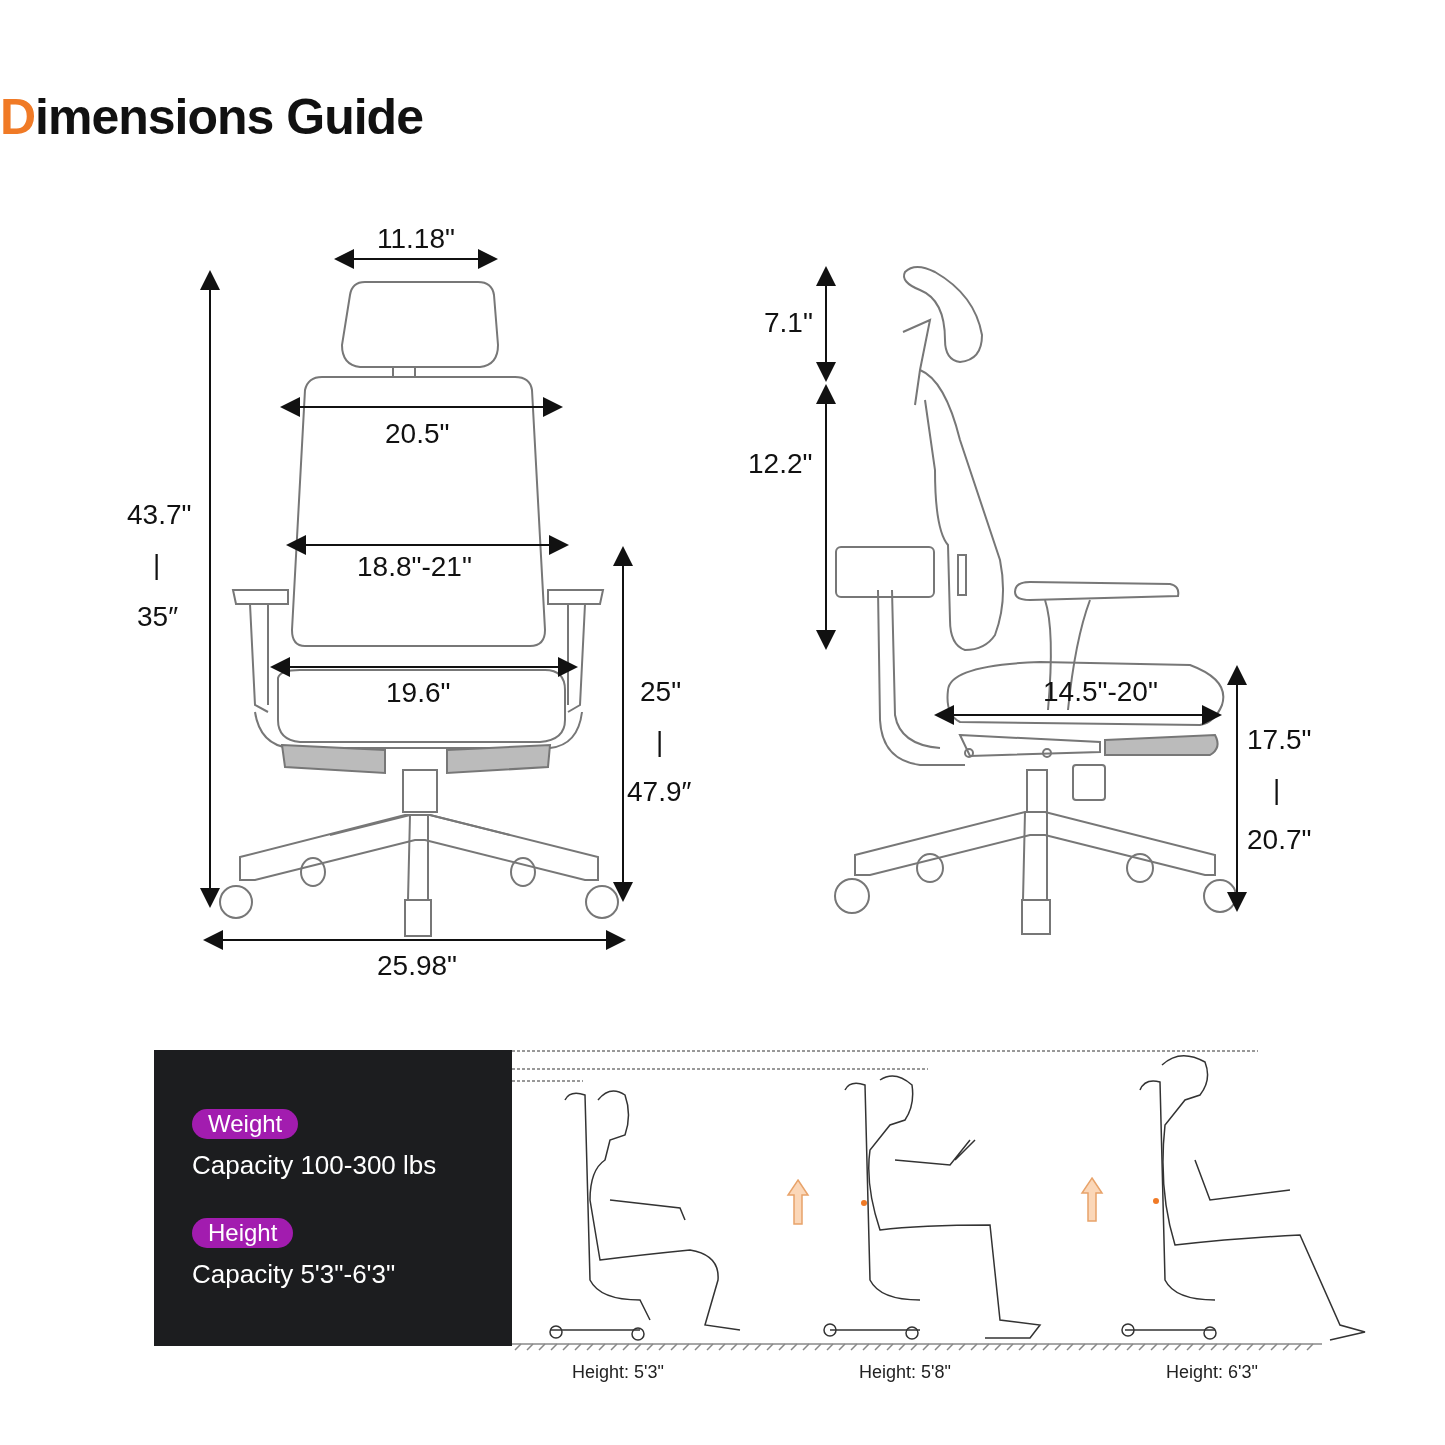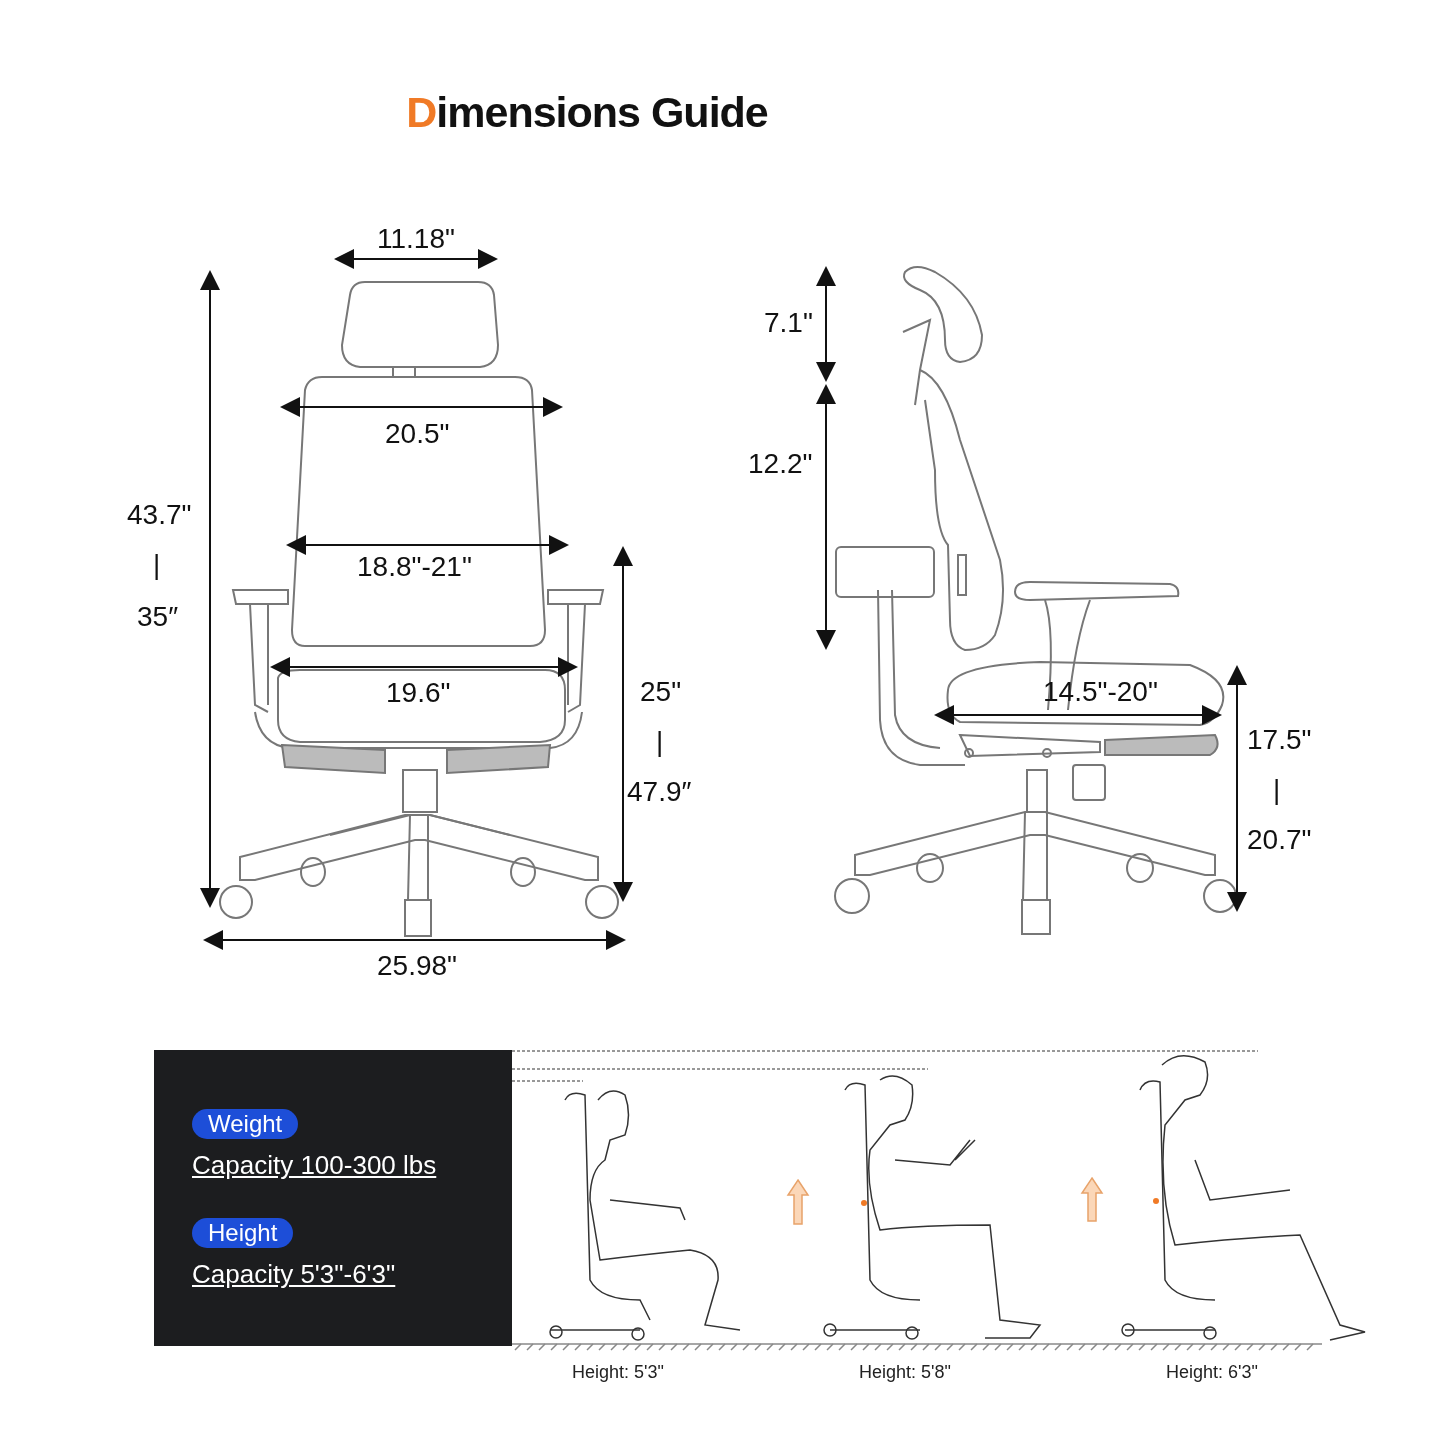--- a/index.html
+++ b/index.html
@@ -1,26 +1,26 @@
 <!DOCTYPE html>
 <html><head>
 <meta charset="utf-8">
 <style>
   html, body { margin: 0; padding: 0; background: #ffffff; }
   body { width: 1445px; height: 1445px; position: relative; overflow: hidden;
          font-family: "Liberation Sans", "DejaVu Sans", sans-serif; color: #111; }
-  .title { position: absolute; top: 88px; left: 0; width: 1174px; text-align: center;
-           font-size: 43px; font-weight: 700; letter-spacing: -1px; color: #111; }
+  .title { position: absolute; top: 88px; left: 0; width: 1174px; 
+           font-size: 50px; font-weight: 700; letter-spacing: -1px; color: #111; }
   .title .accent { color: #F07A26; }
   .lbl { position: absolute; font-size: 28px; color: #111; white-space: nowrap; }
   .svgwrap { position: absolute; left: 0; top: 0; }
   .panel { position: absolute; left: 154px; top: 1050px; width: 358px; height: 296px; background: #1c1d1f; }
   .pill { position: absolute; left: 38px; height: 30px; padding: 0 16px; border-radius: 16px;
-          background: #1d4ed8; color: #fff; font-size: 24px; line-height: 30px; }
-  .cap { position: absolute; left: 38px; color: #fff; font-size: 26px; white-space: nowrap; text-decoration: underline; }
+          background: #a21caf; color: #fff; font-size: 24px; line-height: 30px; }
+  .cap { position: absolute; left: 38px; color: #fff; font-size: 26px; white-space: nowrap; }
   .hcap { position: absolute; top: 1362px; font-size: 18px; color: #222; white-space: nowrap;
           font-family: "Liberation Sans", sans-serif; }
 </style>
 </head>
 <body>
 
 <div class="title">
   <span class="accent">D</span><span>imensions Guide</span>
 </div>
 

